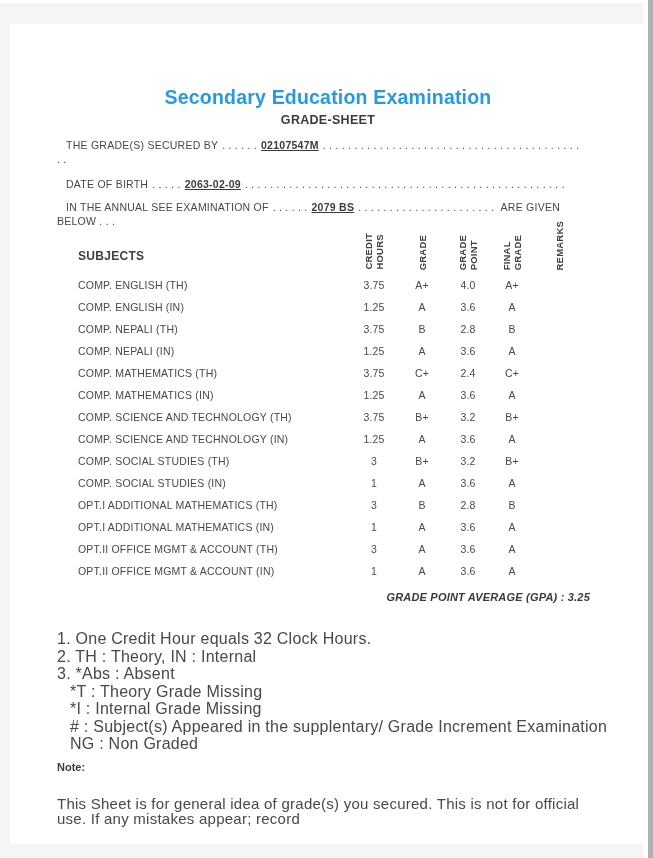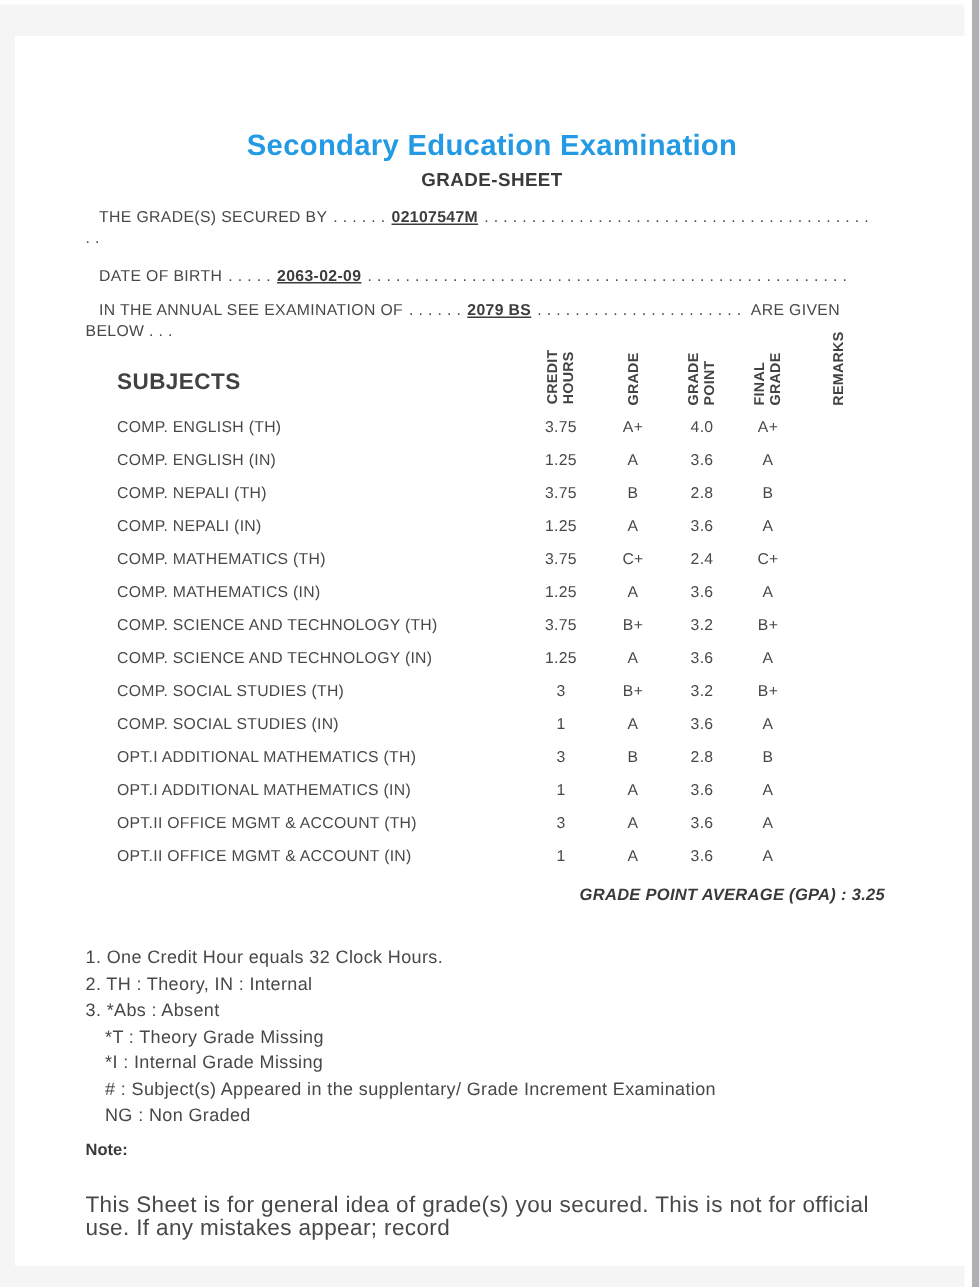--- a/index.html
+++ b/index.html
@@ -47,21 +47,21 @@
   .para-wrap {
     position:absolute; left:47px; font-size:10.5px; letter-spacing:0.25px;
     line-height:14.5px; white-space:nowrap;
   }
   .thead {
     position:absolute; left:68px; top:196px; width:506px; height:50px;
     display:grid; grid-template-columns:272px 48px 48px 44px 44px 50px;
     align-items:end;
   }
   .subjects-h {
-    font-size:15px; font-weight:700; color:#414143; letter-spacing:0.3px;
+    font-size:12px; font-weight:700; color:#414143; letter-spacing:0.3px;
     padding-bottom:7px;
   }
   .vhead {
     justify-self:center;
     writing-mode:vertical-rl; transform:rotate(180deg);
     font-size:9.5px; font-weight:700; color:#414143; letter-spacing:0.2px;
     line-height:11px; white-space:pre-line; text-align:left;
   }
   .tbody {
     position:absolute; left:68px; top:250px; width:506px;
@@ -69,21 +69,21 @@
     grid-auto-rows:22px; align-items:center;
   }
   .tbody .cell { font-size:10.5px; letter-spacing:0.2px; }
   .tbody .num { text-align:center; }
   .gpa {
     position:absolute; right:56px; top:567px;
     font-size:11px; font-weight:700; color:#3a3a3c; letter-spacing:0.2px;font-style:italic;
   }
   .footnotes {
     position:absolute; left:47px; top:606px;
-    font-size:12px; letter-spacing:0.25px; line-height:17.5px;
+    font-size:16px; letter-spacing:0.25px; line-height:17.5px;
   }
   .footnotes .sub { padding-left:13px; }
   .note-label {
     position:absolute; left:47px; top:737px;
     font-size:11px; font-weight:700; color:#3a3a3c;
   }
   .note-text {
     position:absolute; left:47px; top:756px; width:540px;
     font-size:15px; letter-spacing:0.25px; line-height:15px;margin-top:16px;
   }

